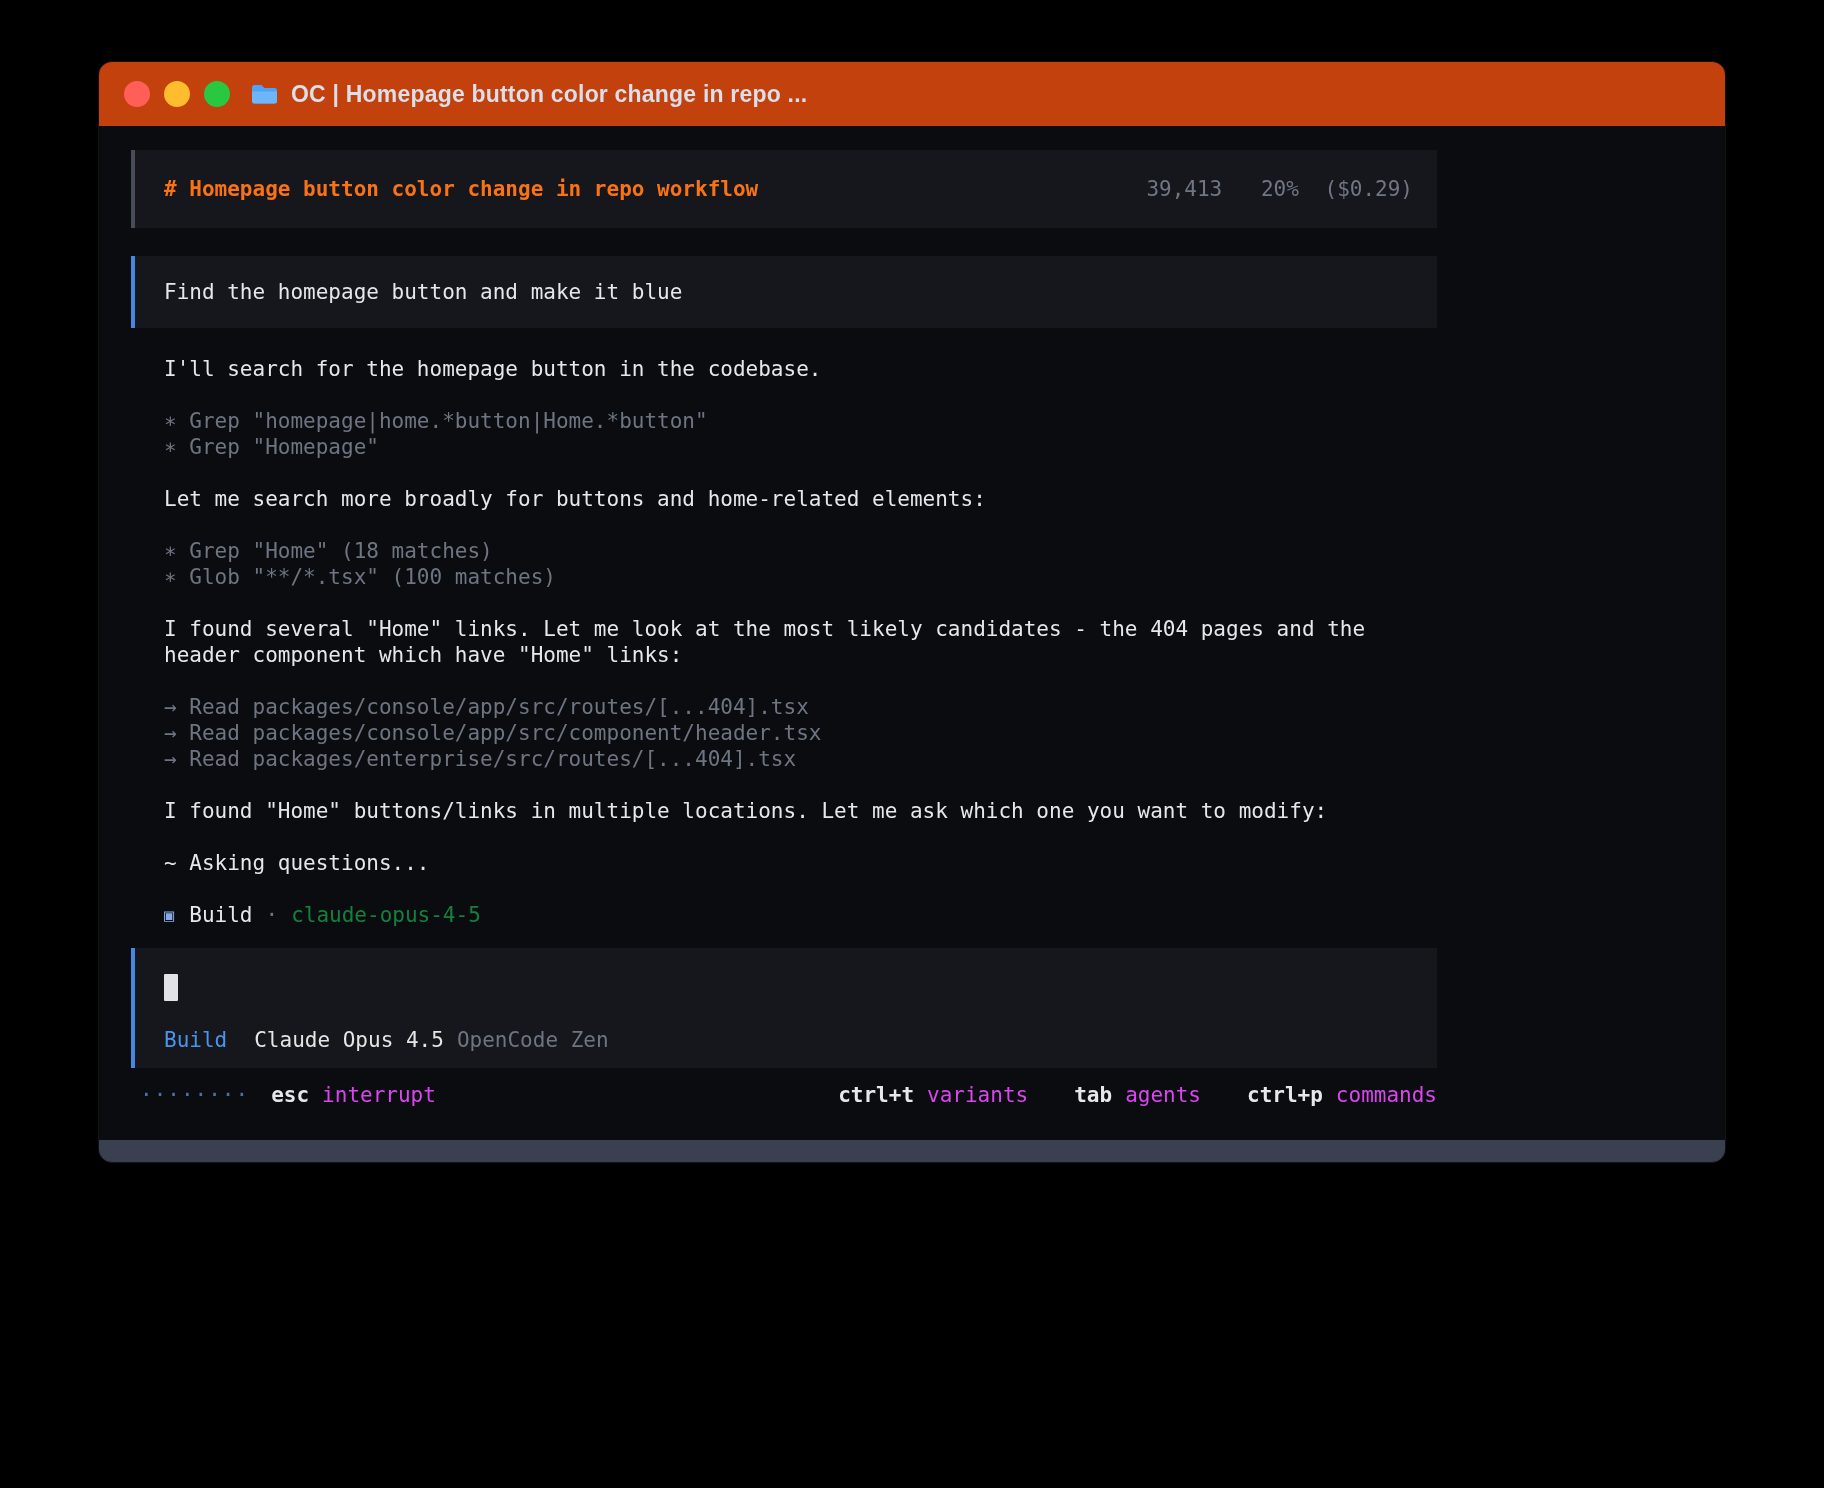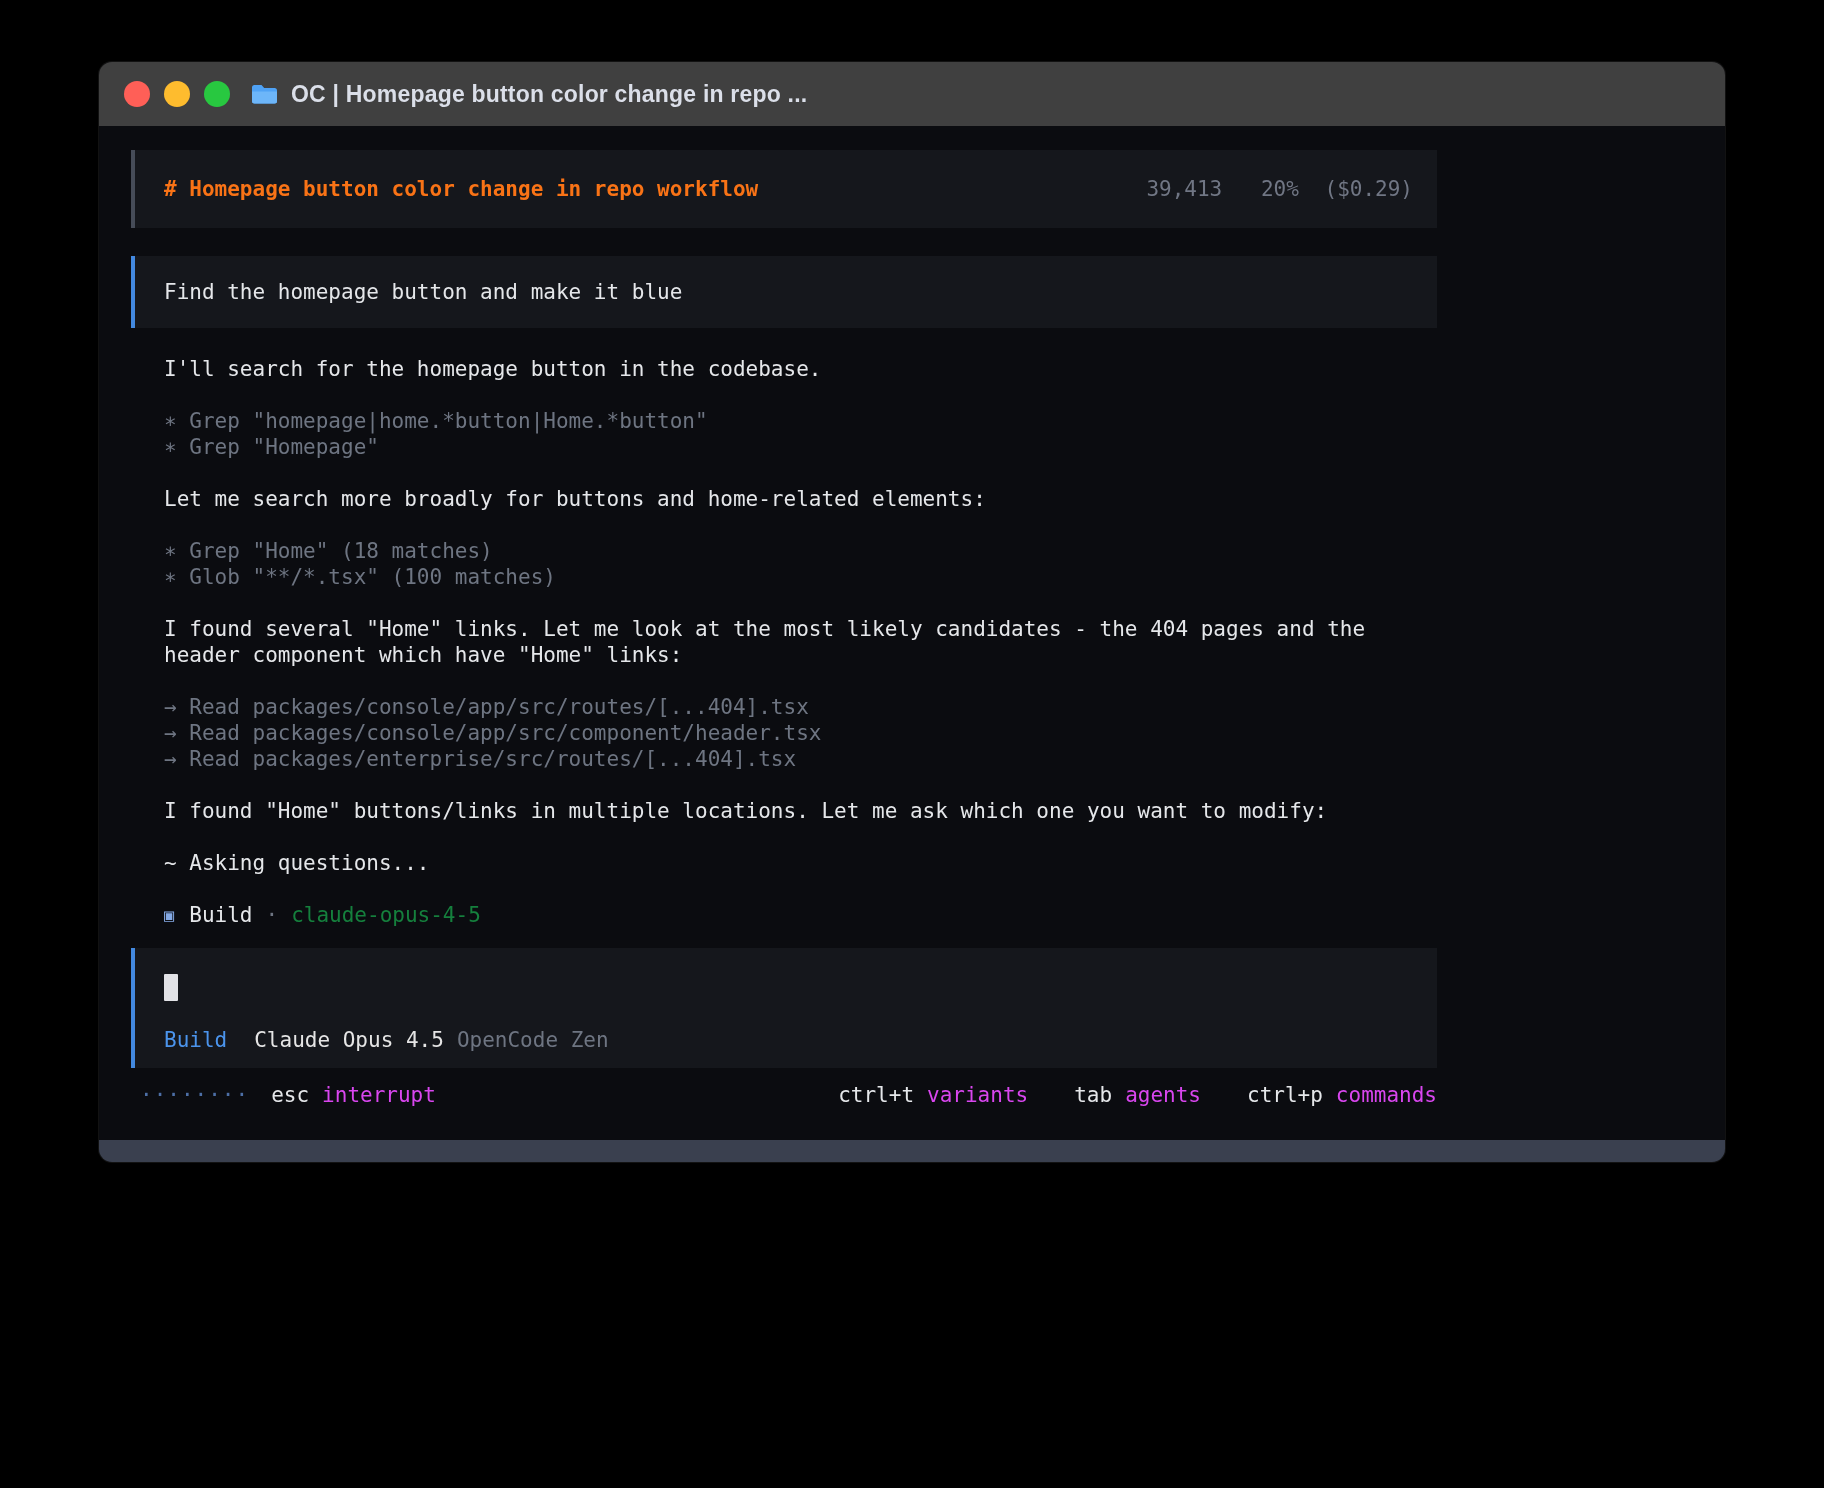--- a/index.html
+++ b/index.html
@@ -8,21 +8,21 @@
 
   .window {
     position:absolute; left:99px; top:62px; width:1626px; height:1100px;
     border-radius:13px; background:#0b0c10;
     box-shadow:0 0 0 1px rgba(255,255,255,0.07), 0 30px 70px rgba(0,0,0,0.85);
     display:flex; flex-direction:column; overflow:hidden;
   }
 
   
   .titlebar {
-    height:64px; flex:0 0 auto; background:#404040;
+    height:64px; flex:0 0 auto; background:#c2410c;
     display:flex; align-items:center; padding:0 25px;
   }
   .traffic-lights { display:flex; gap:14px; }
   .light { width:26px; height:26px; border-radius:50%; display:inline-block; }
   .light.red    { background:#ff5f57; }
   .light.yellow { background:#febc2e; }
   .light.green  { background:#28c840; }
   .folder-icon { margin-left:21px; display:flex; align-items:center; }
   .win-title {
     margin-left:13px; font-family:"Liberation Sans", sans-serif;
@@ -64,21 +64,21 @@
   .input-meta { display:flex; margin-top:26px; white-space:nowrap; }
   .meta-agent { color:#4b94ec; }
   .meta-model { color:#e5e5e5; margin-left:27px; }
   .meta-provider { color:#6e7582; margin-left:13px; }
 
   .statusbar {
     width:1306px; margin-top:14px; display:flex; align-items:center; white-space:nowrap;
   }
   .spinner { color:#4d6fa6; letter-spacing:1px; padding-left:9px; }
   .hint { display:inline-flex; }
-  .hint .key { font-weight:normal; color:#e5e7ea; }
+  .hint .key { font-weight:bold; color:#e5e7ea; }
   .hint .lbl { color:#d946ef; margin-left:13px; }
   .hint.after-spinner { margin-left:22px; }
   .hints-right { margin-left:auto; display:flex; }
   .hints-right .hint + .hint { margin-left:46px; }
 
   .footer-strip { height:22px; flex:0 0 auto; background:#3a404f; }
 </style>
 </head>
 <body>
 

